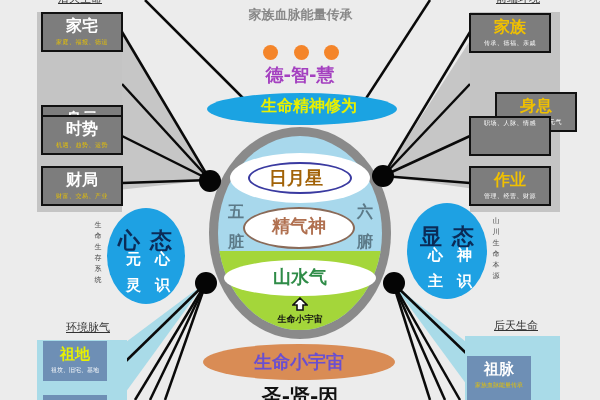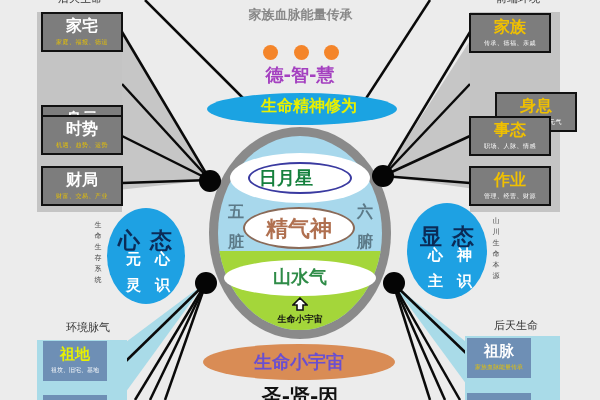--- a/index.html
+++ b/index.html
@@ -1,20 +1,20 @@
 <!DOCTYPE html>
 <html><head>
 <meta charset="utf-8">
 <style>
   html, body { margin:0; padding:0; }
   body { width:600px; height:400px; overflow:hidden; background:#ececec; position:relative;
          font-family:"DejaVu Sans","Liberation Sans",sans-serif; }
   .abs { position:absolute; }
   svg.lines { position:absolute; left:0; top:0; }
-  .cap { position:absolute; font-size:11px; color:#333; text-align:center; }
+  .cap { position:absolute; font-size:11px; color:#333; text-align:center;text-decoration:underline; }
   .gbox { position:absolute; width:82px; height:40px; background:#7d7d7d; border:2px solid #111;
           box-sizing:border-box; text-align:center; }
   .gbox .t { font-size:16px; font-weight:bold; line-height:22px; margin-top:1px; }
   .gbox .s { font-size:6px; line-height:9px; letter-spacing:0.5px; }
   .left .t { color:#fff; } .left .s { color:#e8c200; }
   .right .t { color:#f0c000; } .right .s { color:#fff; }
   .panel { position:absolute; background:#c4c4c4; }
   .bpanel { position:absolute; background:#a9dbe8; }
   .bbox { position:absolute; width:64px; height:40px; background:#6e8fb5; text-align:center; box-sizing:border-box; }
   .bbox .t { font-size:15px; font-weight:bold; line-height:22px; margin-top:2px; }
@@ -81,21 +81,20 @@
 <div class="panel" style="left:470px;top:12px;width:90px;height:200px;"></div>
 <div class="gbox right" style="left:469px;top:13px;">
   <div class="t">家族</div>
   <div class="s">传承、德福、亲戚</div>
 </div>
 <div class="gbox right" style="left:495px;top:64px;margin-top:28px;">
   <div class="t">身息</div>
   <div class="s">精神、养生、元气</div>
 </div>
 <div class="gbox right" style="left:469px;top:116px;">
-  <div class="t">事态</div>
   <div class="s">职场、人脉、情感</div>
 </div>
 <div class="gbox right" style="left:469px;top:166px;">
   <div class="t">作业</div>
   <div class="s">管理、经营、财源</div>
 </div>
 
 <div class="abs" style="left:263px;top:45px;width:15px;height:15px;border-radius:50%;background:#f4852a;"></div>
 <div class="abs" style="left:294px;top:45px;width:15px;height:15px;border-radius:50%;background:#f4852a;"></div>
 <div class="abs" style="left:324px;top:45px;width:15px;height:15px;border-radius:50%;background:#f4852a;"></div>
@@ -103,24 +102,24 @@
 
 <div class="ell" style="left:207px;top:93px;width:190px;height:32px;background:#1ba3e2;"></div>
 <div class="abs" style="left:214px;top:96px;width:190px;text-align:center;font-size:16px;font-weight:bold;color:#e8f000;">生命精神修为</div>
 
 <div class="ell" style="left:209px;top:127px;width:182px;height:212px;background:#8a8a8a;"></div>
 <div class="ell" style="left:218px;top:136px;width:164px;height:194px;background:#a8d8ec;overflow:hidden;">
   <div style="position:absolute;left:0;top:115px;width:164px;height:90px;background:#a4d63a;"></div>
 </div>
 <div class="ell" style="left:230px;top:153px;width:140px;height:50px;background:#fff;"></div>
 <div class="ell" style="left:248px;top:162px;width:104px;height:32px;background:#fff;border:2px solid #3a3aa0;box-sizing:border-box;"></div>
-<div class="abs" style="left:234px;top:166px;width:104px;text-align:center;font-size:18px;font-weight:bold;color:#15803d;">日月星</div>
+<div class="abs" style="left:244px;top:166px;width:104px;text-align:center;font-size:18px;font-weight:bold;color:#a16207;">日月星</div>
 
 <div class="ell" style="left:243px;top:207px;width:112px;height:42px;background:#fff;border:2px solid #8a6a58;box-sizing:border-box;"></div>
-<div class="abs" style="left:243px;top:214px;width:112px;text-align:center;font-size:22px;font-weight:bold;color:#b07050;">精气神</div>
+<div class="abs" style="left:243px;top:214px;width:112px;text-align:center;font-size:18px;font-weight:bold;color:#b07050;">精气神</div>
 
 <div class="ell" style="left:224px;top:260px;width:152px;height:36px;background:#fff;"></div>
 <div class="abs" style="left:224px;top:265px;width:152px;text-align:center;font-size:18px;font-weight:bold;color:#2f8c48;">山水气</div>
 
 <div class="abs" style="left:228px;top:202px;font-size:16px;color:#5c7a88;font-weight:bold;">五</div>
 <div class="abs" style="left:228px;top:232px;font-size:16px;color:#5c7a88;font-weight:bold;">脏</div>
 <div class="abs" style="left:357px;top:202px;font-size:16px;color:#5c7a88;font-weight:bold;">六</div>
 <div class="abs" style="left:357px;top:232px;font-size:16px;color:#5c7a88;font-weight:bold;">腑</div>
 
 <svg class="abs" style="left:292px;top:297px;" width="16" height="14">
@@ -155,21 +154,21 @@
 <div class="cap" style="left:476px;top:318px;width:80px;">后天生命</div>
 
 <div class="bpanel" style="left:37px;top:340px;width:90px;height:60px;"></div>
 <div class="bbox" style="left:43px;top:341px;">
   <div class="t" style="color:#e8f000;">祖地</div>
   <div class="s">祖坟、旧宅、基地</div>
 </div>
 <div class="bbox" style="left:43px;top:395px;height:10px;"></div>
 
 <div class="bpanel" style="left:465px;top:336px;width:95px;height:64px;"></div>
-<div class="bbox" style="left:467px;top:338px;">
+<div class="bbox" style="left:467px;top:356px;">
   <div class="t" style="color:#fff;">祖脉</div>
   <div class="s" style="color:#e8c200;">家族血脉能量传承</div>
 </div>
 <div class="bbox" style="left:467px;top:393px;height:10px;"></div>
 
 <div class="ell" style="left:203px;top:344px;width:192px;height:36px;background:#d98c55;"></div>
 <div class="abs" style="left:203px;top:350px;width:192px;text-align:center;font-size:18px;font-weight:bold;color:#6a4fd0;">生命小宇宙</div>
 
 <div class="abs" style="left:240px;top:383px;width:120px;text-align:center;font-size:20px;font-weight:bold;color:#111;">圣-贤-因</div>
 

